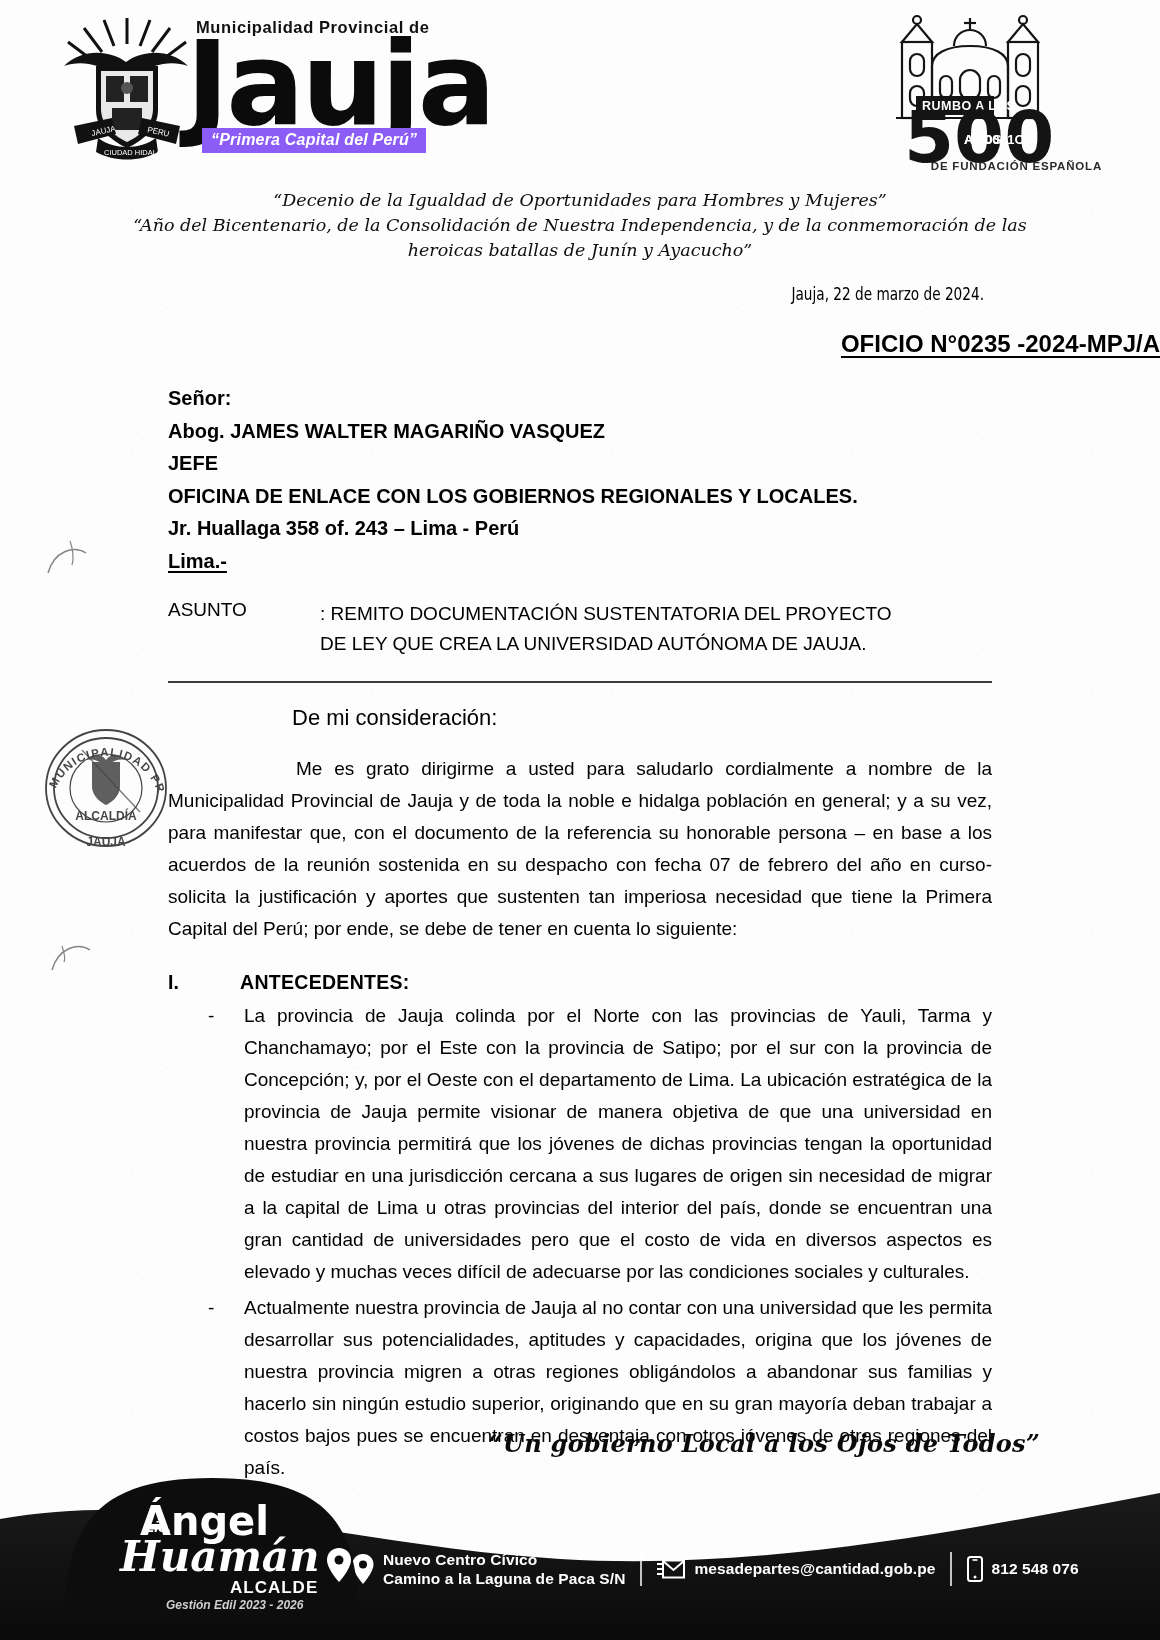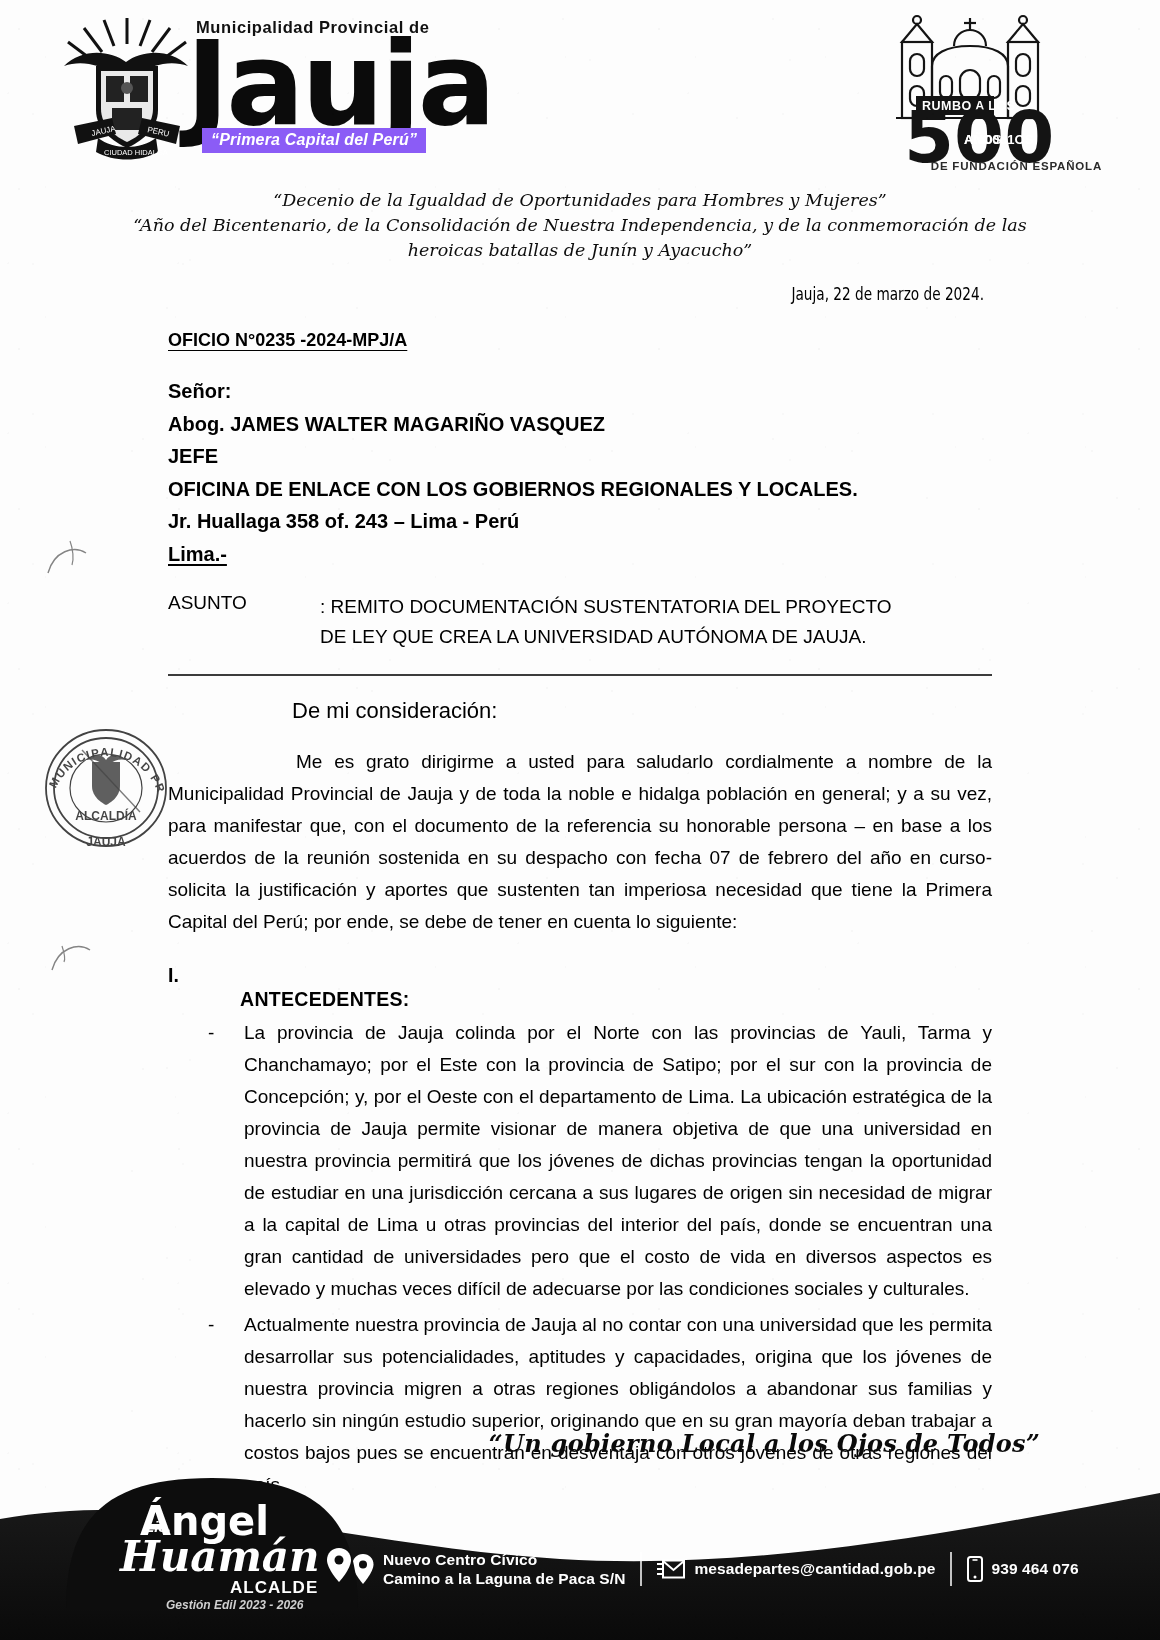--- a/index.html
+++ b/index.html
@@ -113,24 +113,25 @@
     text-align: right;
     font-size: 18.5px;
     font-family: "DejaVu Sans Condensed", "Liberation Sans Narrow", "Liberation Sans", sans-serif;
     transform: scaleX(.82);
     transform-origin: right center;
     font-weight: 500;
   }
 
   .oficio {
     margin: 26px 0 16px 168px;
-    font-size: 18px;
+    font-size: 24px;
     font-weight: bold;
     text-decoration: underline;
     text-underline-offset: 4px;
+    text-align: right;
   }
 
   .dest {
     margin: 24px 0 0 168px;
     font-size: 20px;
     line-height: 32.5px;
     font-weight: 600;
   }
   .dest .u { text-decoration: underline; text-underline-offset: 3px; }
 
@@ -171,21 +172,21 @@
   }
   .body-col p { margin: 0 0 6px 0; }
   .body-col p.ind { text-indent: 128px; }
 
   .section {
     margin: 26px 168px 0 168px;
     display: flex;
     font-size: 19.5px;
   }
   .section .num { width: 72px; flex: 0 0 72px; font-weight: 600; }
-  .section .ttl { font-weight: 600; letter-spacing: .3px; margin-top: 24px; }
+  .section .ttl { font-weight: 600; letter-spacing: .3px; }
 
   .bullets {
     margin: 6px 168px 0 208px;
     font-size: 19px;
     line-height: 32px;
   }
   .bullet {
     display: flex;
     margin-bottom: 4px;
   }
@@ -541,18 +542,18 @@
         <line x1="0" y1="10" x2="7" y2="10" stroke="#fff" stroke-width="2"></line>
         <line x1="0" y1="15" x2="7" y2="15" stroke="#fff" stroke-width="2"></line>
       </svg>
       <div>mesadepartes@cantidad.gob.pe</div>
       <div class="sep"></div>
       <svg class="phone-icon" width="16" height="26" viewBox="0 0 16 26">
         <rect x="1" y="1" width="14" height="24" rx="2.5" fill="none" stroke="#fff" stroke-width="2"></rect>
         <line x1="5.5" y1="4" x2="10.5" y2="4" stroke="#fff" stroke-width="1.6"></line>
         <circle cx="8" cy="21" r="1.5" fill="#fff"></circle>
       </svg>
-      <div>939 464 076</div>
+      <div>812 548 076</div>
     </div>
   </div>
 
   <div class="scan-noise"></div>
 </div>
 
 </body></html>

